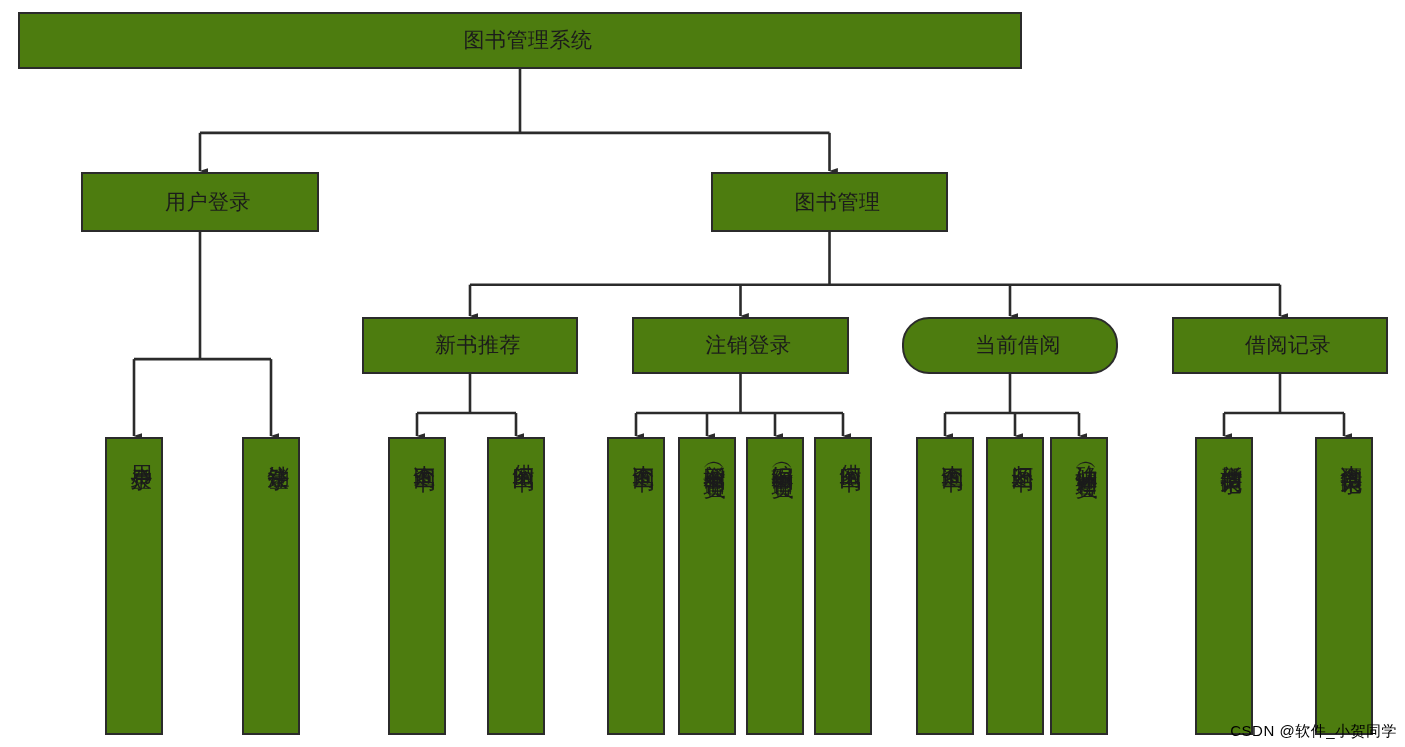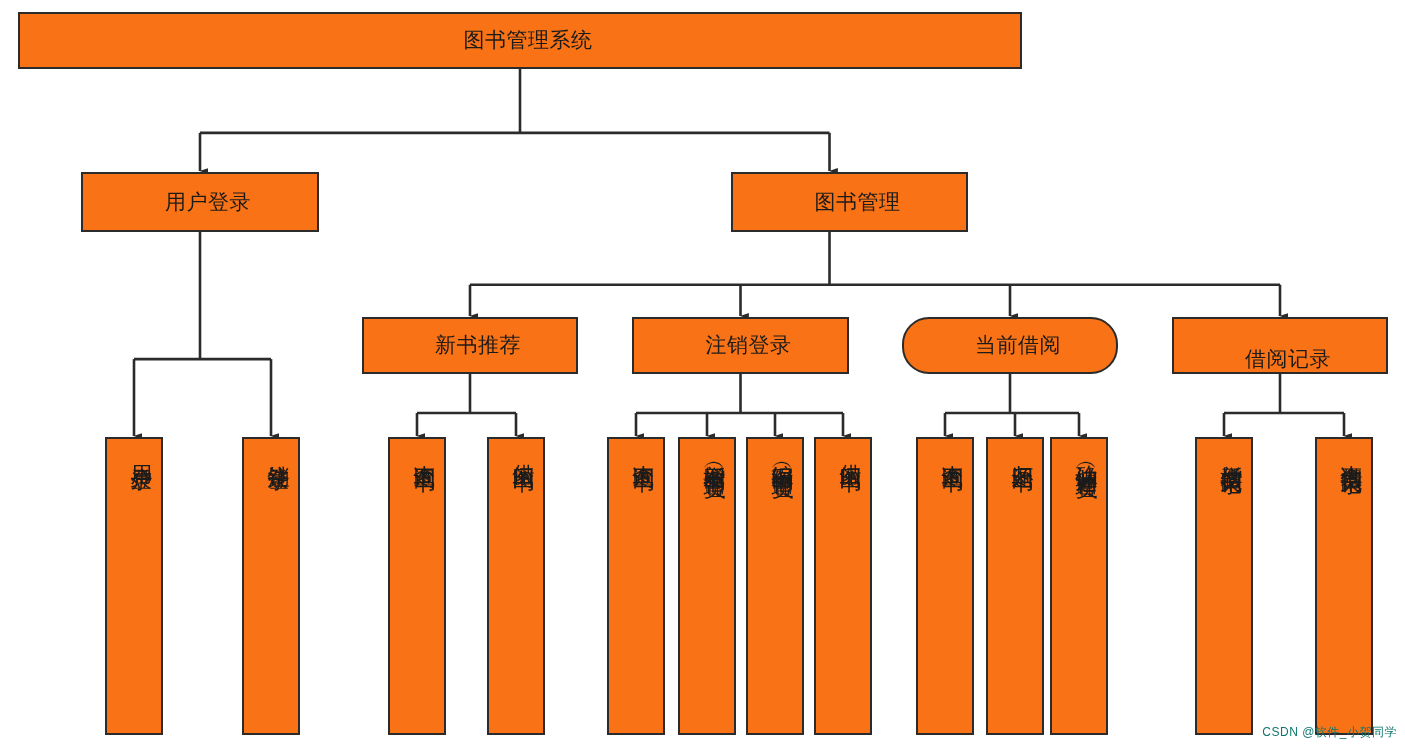--- a/index.html
+++ b/index.html
@@ -21,21 +21,21 @@
     position: absolute;
     left: 0;
     top: 0;
     width: 1405px;
     height: 747px;
   }
   .node {
     position: absolute;
     box-sizing: border-box;
     border: 2px solid #2b2b2b;
-    background: #f97316;
+    background: #4d7c0f;
     display: flex;
     align-items: center;
     justify-content: center;
     color: #1b1b1b;
     padding-left: 16px;
   }
   .node-label {
     display: block;
     text-align: center;
     line-height: 1.18;
@@ -56,22 +56,22 @@
     text-orientation: upright;
     font-size: 22px;
     line-height: 1.05;
     letter-spacing: 2px;
     white-space: nowrap;
   }
   #watermark {
     position: absolute;
     right: 8px;
     bottom: 6px;
-    font-size: 12px;
-    color: #0f766e;
+    font-size: 15px;
+    color: #000000;
     letter-spacing: 0.5px;
     pointer-events: none;
     user-select: none;
   }
 </style>
 </head>
 <body>
 
 <div id="diagram-root">
 
@@ -118,33 +118,33 @@
       </g>
   </svg>
 
   <div id="node-layer">
       <div class="node horiz" style="left: 18px; top: 12px; width: 1004px; height: 57px;">
         <span class="node-label">图书管理系统</span>
       </div>
       <div class="node horiz" style="left: 81px; top: 172px; width: 238px; height: 60px;">
         <span class="node-label">用户登录</span>
       </div>
-      <div class="node horiz" style="left: 711px; top: 172px; width: 237px; height: 60px; margin-left: 20px;">
+      <div class="node horiz" style="left: 711px; top: 172px; width: 237px; height: 60px;">
         <span class="node-label">图书管理</span>
       </div>
       <div class="node horiz" style="left: 362px; top: 317px; width: 216px; height: 57px;">
         <span class="node-label">新书推荐</span>
       </div>
       <div class="node horiz" style="left: 632px; top: 317px; width: 217px; height: 57px;">
         <span class="node-label">注销登录</span>
       </div>
       <div class="node horiz" style="left: 902px; top: 317px; width: 216px; height: 57px; border-radius: 27px;">
         <span class="node-label">当前借阅</span>
       </div>
-      <div class="node horiz" style="left: 1172px; top: 317px; width: 216px; height: 57px; align-items: flex-end;">
+      <div class="node horiz" style="left: 1172px; top: 317px; width: 216px; height: 57px;">
         <span class="node-label">借阅记录</span>
       </div>
       <div class="node vert" style="left: 105px; top: 437px; width: 58px; height: 298px;">
         <span class="node-label">用户登录</span>
       </div>
       <div class="node vert" style="left: 242px; top: 437px; width: 58px; height: 298px;">
         <span class="node-label">注销登录</span>
       </div>
       <div class="node vert" style="left: 388px; top: 437px; width: 58px; height: 298px;">
         <span class="node-label">查询图书</span>

